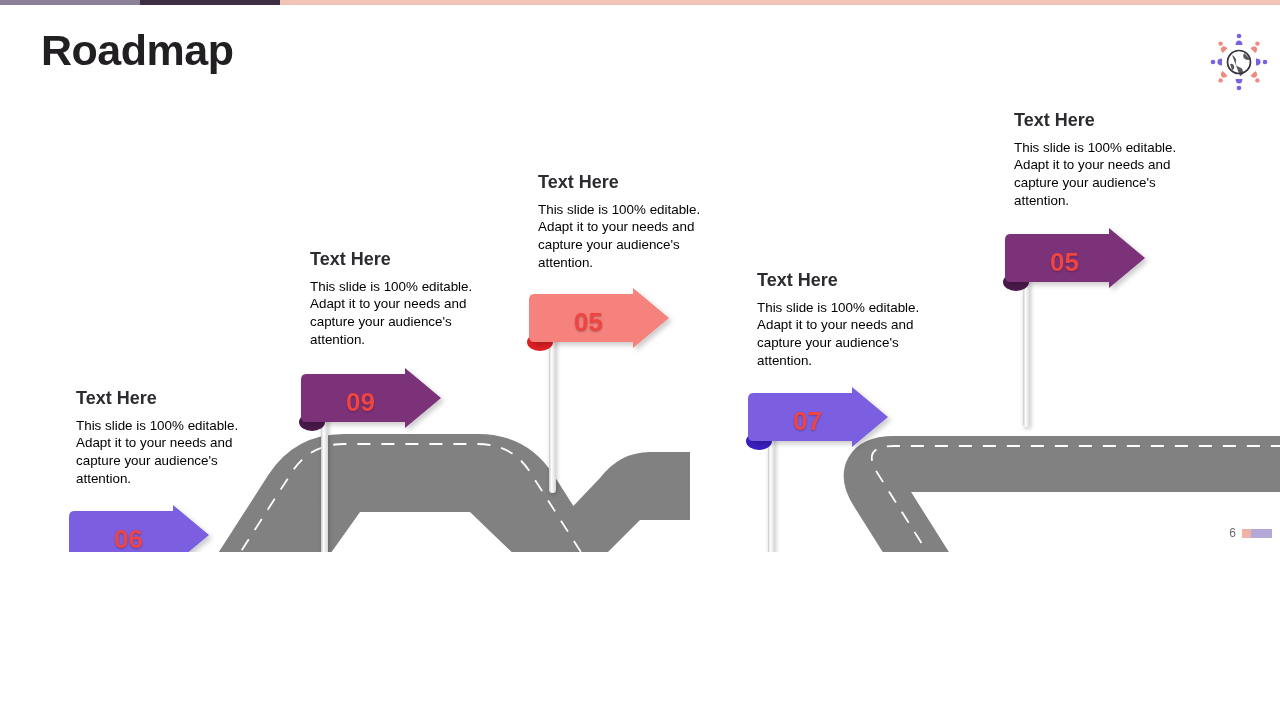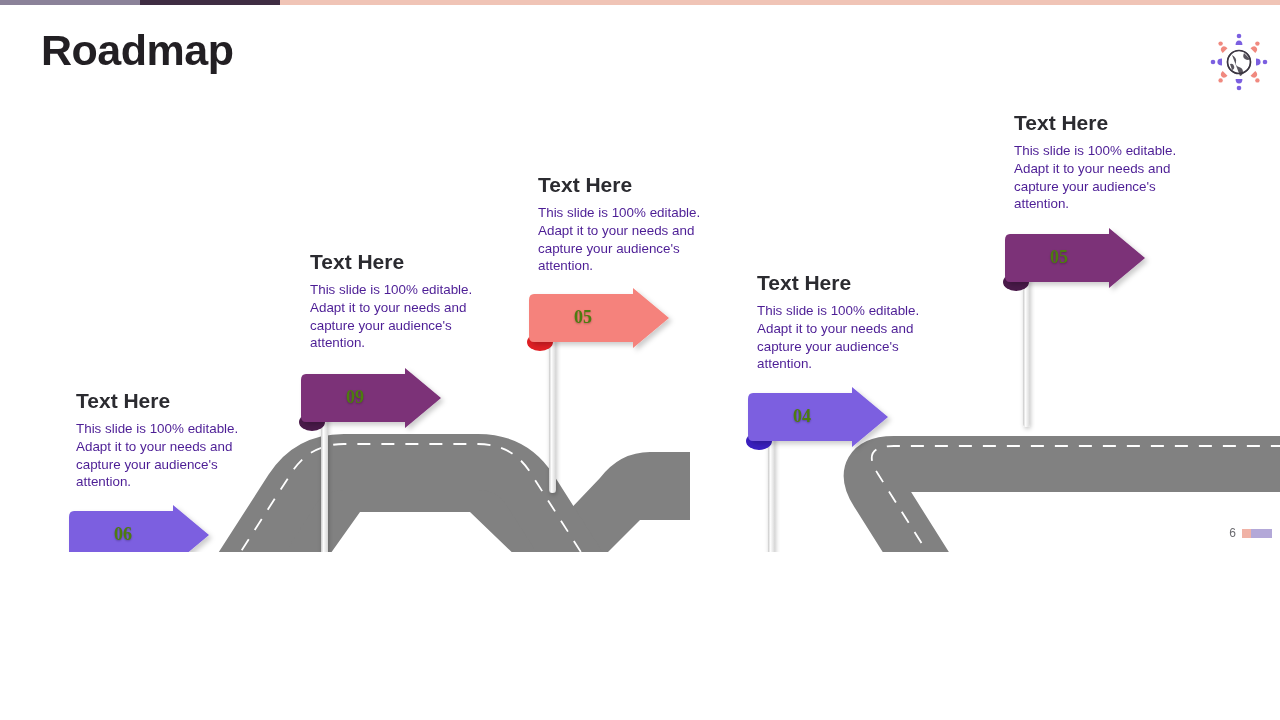--- a/index.html
+++ b/index.html
@@ -51,51 +51,50 @@
     position: absolute;
     left: 0; top: 0;
     width: 1280px; height: 720px;
   }
 
   
   .milestone {
     position: absolute;
   }
   .ms-heading {
-    font-size: 21px;
+    font-size: 18px;
     font-weight: bold;
     color: #2b2b30;
     margin: 0 0 7px 0;
     line-height: 1.2;
     white-space: nowrap;
   }
   .ms-body {
     font-size: 13.4px;
-    color: #4c1d95;
+    color: #000000;
     line-height: 1.32;
     margin: 0;
     width: 175px;
   }
 
   
   .sign-wrap {
     position: absolute;
   }
   .sign-svg { display: block; overflow: visible; }
   .sign-num {
     position: absolute;
     top: 0; left: 0;
     width: 100%;
     text-align: left;
-    font-size: 18px;
+    font-size: 26px;
     font-weight: bold;
-    color: #4d7c0f;
+    color: #ef4444;
     text-shadow: 0 1px 2px rgba(0,0,0,.28);
     pointer-events: none;
-    font-family: Liberation Serif, serif;
   }
 
   
   #page-num {
     position: absolute;
     right: 36px; bottom: 8px;
     font-size: 12px;
     color: #6b6b70;
   }
   #page-bar {
@@ -289,21 +288,21 @@
       <div class="sign-wrap" style="left: 747px; top: 387px;">
         <svg class="sign-svg" width="142" height="62" viewBox="0 0 142 62">
           <defs>
             <filter id="signShadow2" x="-40%" y="-40%" width="200%" height="200%">
               <feDropShadow dx="3" dy="3" stdDeviation="2.6" flood-color="#000" flood-opacity="0.20"></feDropShadow>
             </filter>
           </defs>
           <ellipse cx="12" cy="54" rx="13" ry="9" fill="#3a1fc0"></ellipse>
           <path d="M 6 6 L 105 6 L 105 0 L 141 30 L 105 60 L 105 54 L 6 54 Q 1 54 1 48 L 1 12 Q 1 6 6 6 Z" fill="#7b5fe0" filter="url(#signShadow2)"></path>
         </svg>
-        <div class="sign-num" style="top: 19px; left: 46px;">04</div>
+        <div class="sign-num" style="top: 19px; left: 46px;">07</div>
       </div>
       <div class="milestone" style="left: 1014px; top: 110px;">
         <div class="ms-heading">Text Here</div>
         <div class="ms-body">This slide is 100% editable. Adapt it to your needs and capture your audience's attention.</div>
       </div>
       <div class="sign-wrap" style="left: 1004px; top: 228px;">
         <svg class="sign-svg" width="142" height="62" viewBox="0 0 142 62">
           <defs>
             <filter id="signShadow2" x="-40%" y="-40%" width="200%" height="200%">
               <feDropShadow dx="3" dy="3" stdDeviation="2.6" flood-color="#000" flood-opacity="0.20"></feDropShadow>

